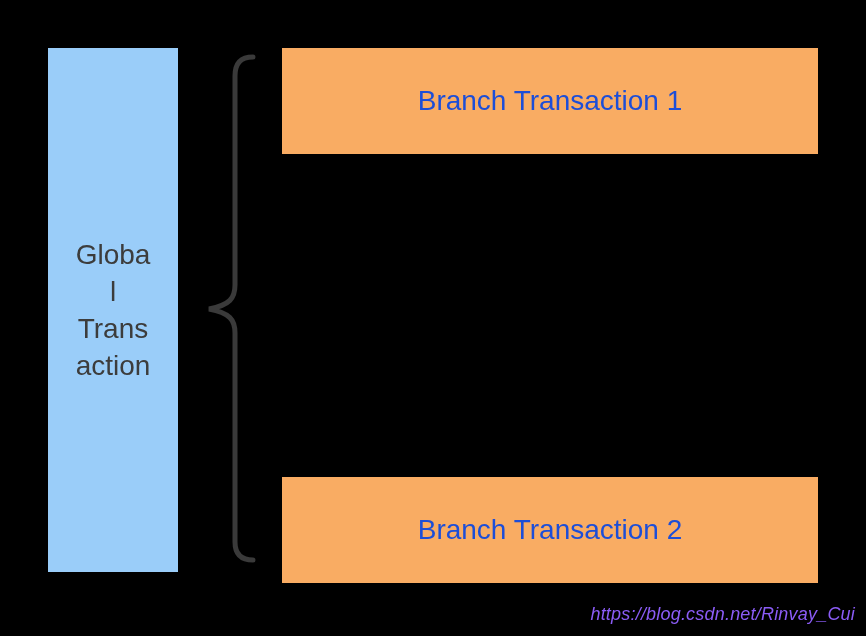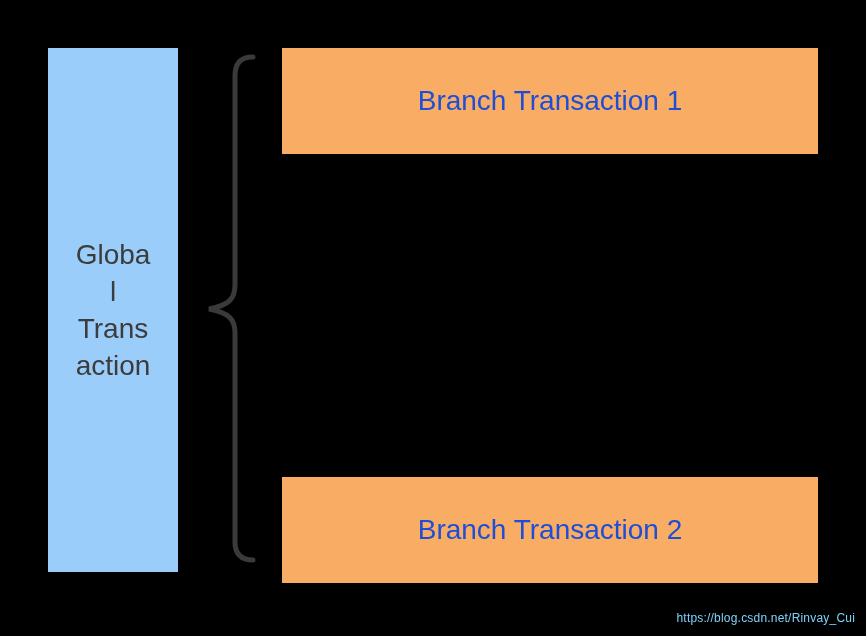--- a/index.html
+++ b/index.html
@@ -46,23 +46,24 @@
     display: flex; align-items: center; justify-content: center;
   }
   .branch-label {
     color: #1d4ed8;
     font-size: 28px;
     text-align: center;
   }
   .watermark {
     position: absolute;
     right: 11px; bottom: 11px;
-    color: #7dd3fc;
-    font-size: 12px;
+    color: #8b5cf6;
+    font-size: 18px;
     letter-spacing: 0.2px;
+    font-style: italic;
   }
 </style>
 </head>
 <body>
 
 <div class="canvas">
 
   <div class="global-box">
     <div class="global-label">Globa
 l

